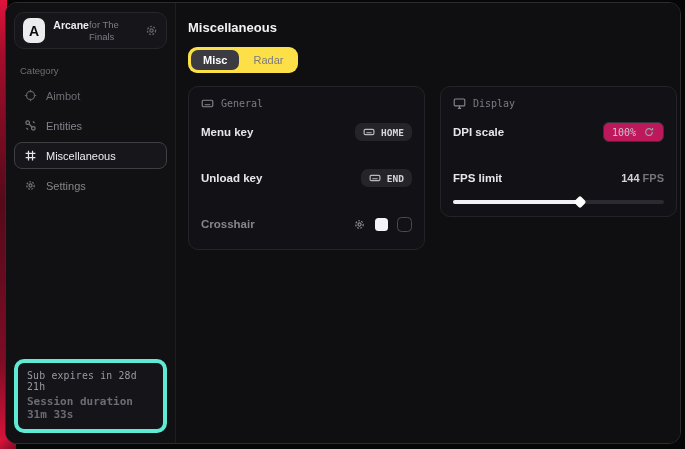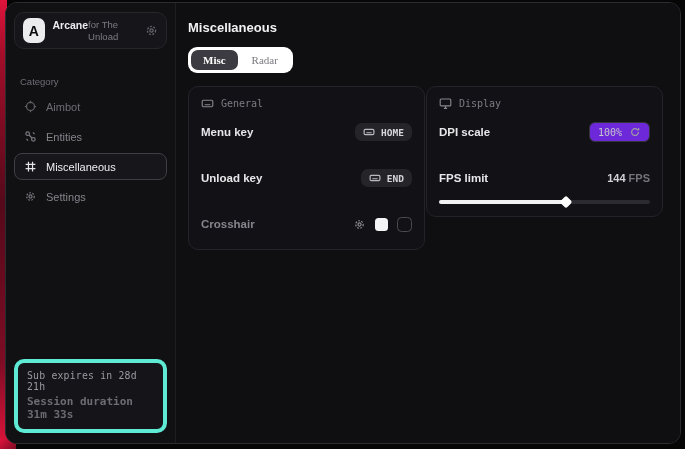--- a/index.html
+++ b/index.html
@@ -21,46 +21,46 @@
 
   .brand-card { border:1px solid #26262b; background:#15151a; border-radius:10px;
     padding:5px 8px; display:flex; align-items:center; gap:8px; }
   .logo { width:25px; height:25px; border-radius:7px; background:#ececef; color:#0c0c0e;
     font-weight:bold; font-size:14px; display:flex; align-items:center; justify-content:center; }
   .brand-text { display:flex; flex-direction:row; line-height:1.25; }
   .brand-title { font-size:10.5px; font-weight:bold; color:#ececef; }
   .brand-sub { font-size:9.5px; color:#7c7c83; }
   .brand-gear { margin-left:auto; color:#64646b; display:flex; cursor:pointer; }
 
-  .category { font-size:9.5px; color:#6d6d74; margin:27px 6px 6px 6px; }
+  .category { font-size:9.5px; color:#6d6d74; margin:16px 6px 6px 6px; }
 
   .nav { display:flex; flex-direction:column; gap:3px; }
   .nav-item { display:flex; align-items:center; gap:9px; height:27px; padding:0 9px;
     border-radius:8px; color:#84848b; font-size:11px; border:1px solid transparent; cursor:pointer; }
   .nav-item .nicon { display:flex; color:#77777e; }
   .nav-item.dim { color:#6d6d74; } .nav-item.dim .nicon { color:#5f5f66; }
   .nav-item.active { border-color:#3e3e44; background:#17171b; color:#eeeef0; }
   .nav-item.active .nicon { color:#e6e6e9; }
 
   .side-spacer { flex:1; }
 
   .status-box { border:4px solid #5eead4; background:#141419; border-radius:10px;
     padding:7px 9px 8px 9px; font-family:"DejaVu Sans Mono", monospace; }
   .status-line1 { font-size:9.8px; color:#9a9aa1; letter-spacing:0.2px; }
   .status-line2 { font-size:11px; color:#6c6c73; margin-top:3px; font-weight:bold; }
 
   
   .main { flex:1; padding:17px 14px 14px 12px; background:#0f0f12; }
   .page-title { font-size:13px; font-weight:bold; color:#f2f2f4; }
 
-  .tabs { display:inline-flex; background:#ffffff; border-radius:9px; padding:3px; gap:2px; margin-top:12px;font-family:Liberation Serif, serif; }
+  .tabs { display:inline-flex; background:#fde047; border-radius:9px; padding:3px; gap:2px; margin-top:12px; }
   .tab { font-size:11px; padding:4px 12px; border-radius:7px; color:#7a7a81; cursor:pointer; }
   .tab.active { background:#3b3b41; color:#ffffff; font-weight:bold; }
 
-  .cards { display:flex; gap:1px; margin-top:13px; align-items:flex-start; }
+  .cards { display:flex; gap:15px; margin-top:13px; align-items:flex-start; }
   .card { width:237px; background:#121216; border:1px solid #232329; border-radius:10px; padding:10px 12px 12px 12px; }
   .card-head { display:flex; align-items:center; gap:7px; color:#7b7b83;
     font-family:"DejaVu Sans Mono", monospace; font-size:10px; margin-bottom:9px; }
   .card-head .hicon { display:flex; color:#86868d; }
 
   .row { display:flex; align-items:center; justify-content:space-between; height:26px; }
   .row + .row { margin-top:20px; }
   .row-label { font-size:11.5px; font-weight:bold; color:#e7e7ea; }
   .row-label.dim { color:#85858c; }
 
@@ -68,21 +68,21 @@
     border-radius:7px; padding:3px 8px; font-size:9.5px; font-weight:bold; color:#d5d5da;
     font-family:"DejaVu Sans Mono", monospace; cursor:pointer; }
   .key-btn .kicon { display:flex; color:#b9b9bf; }
 
   .cross-controls { display:flex; align-items:center; gap:9px; }
   .cross-gear { display:flex; color:#8b8b92; cursor:pointer; }
   .swatch { width:13px; height:13px; background:#f4f4f6; border-radius:3.5px; cursor:pointer; }
   .checkbox { width:15px; height:15px; border:1.5px solid #4a4a51; border-radius:4.5px;
     background:transparent; cursor:pointer; }
 
-  .dpi-ctl { display:inline-flex; align-items:center; gap:7px; background:#6d28d9;
+  .dpi-ctl { display:inline-flex; align-items:center; gap:7px; background:#be185d;
     border:1px solid #34343a; border-radius:6px; padding:3px 8px; cursor:pointer; }
   .dpi-val { font-size:10px; color:#c6c6cc; font-family:"DejaVu Sans Mono", monospace; }
   .dpi-refresh { display:flex; color:#9c9ca3; cursor:pointer; }
 
   .fps-val { font-size:11px; font-weight:bold; color:#d2d2d7; }
   .fps-unit { color:#74747b; font-weight:bold; }
 
   .slider { position:relative; height:4px; background:#2a2a30; border-radius:2px; margin-top:9px; cursor:pointer; }
   .slider-fill { position:absolute; left:0; top:0; height:100%; background:#f2f2f4; border-radius:2px; }
   .slider-thumb { position:absolute; top:50%; width:9px; height:9px; background:#ffffff;
@@ -95,21 +95,21 @@
 <div class="red-corner-b"></div>
 
 <div class="window">
 
   <div class="sidebar">
 
     <div class="brand-card">
       <div class="logo">A</div>
       <div class="brand-text">
         <span class="brand-title">Arcane</span>
-        <span class="brand-sub">for The Unload</span>
+        <span class="brand-sub">for The Finals</span>
       </div>
       <span class="brand-gear">
         <svg width="13" height="13" viewBox="0 0 16 16" fill="none" stroke="currentColor" stroke-width="1.6">
           <circle cx="8" cy="8" r="5" stroke-dasharray="2.4 1.8"></circle>
             <circle cx="8" cy="8" r="2"></circle>
         </svg>
       </span>
     </div>
 
     <div class="category">Category</div>

